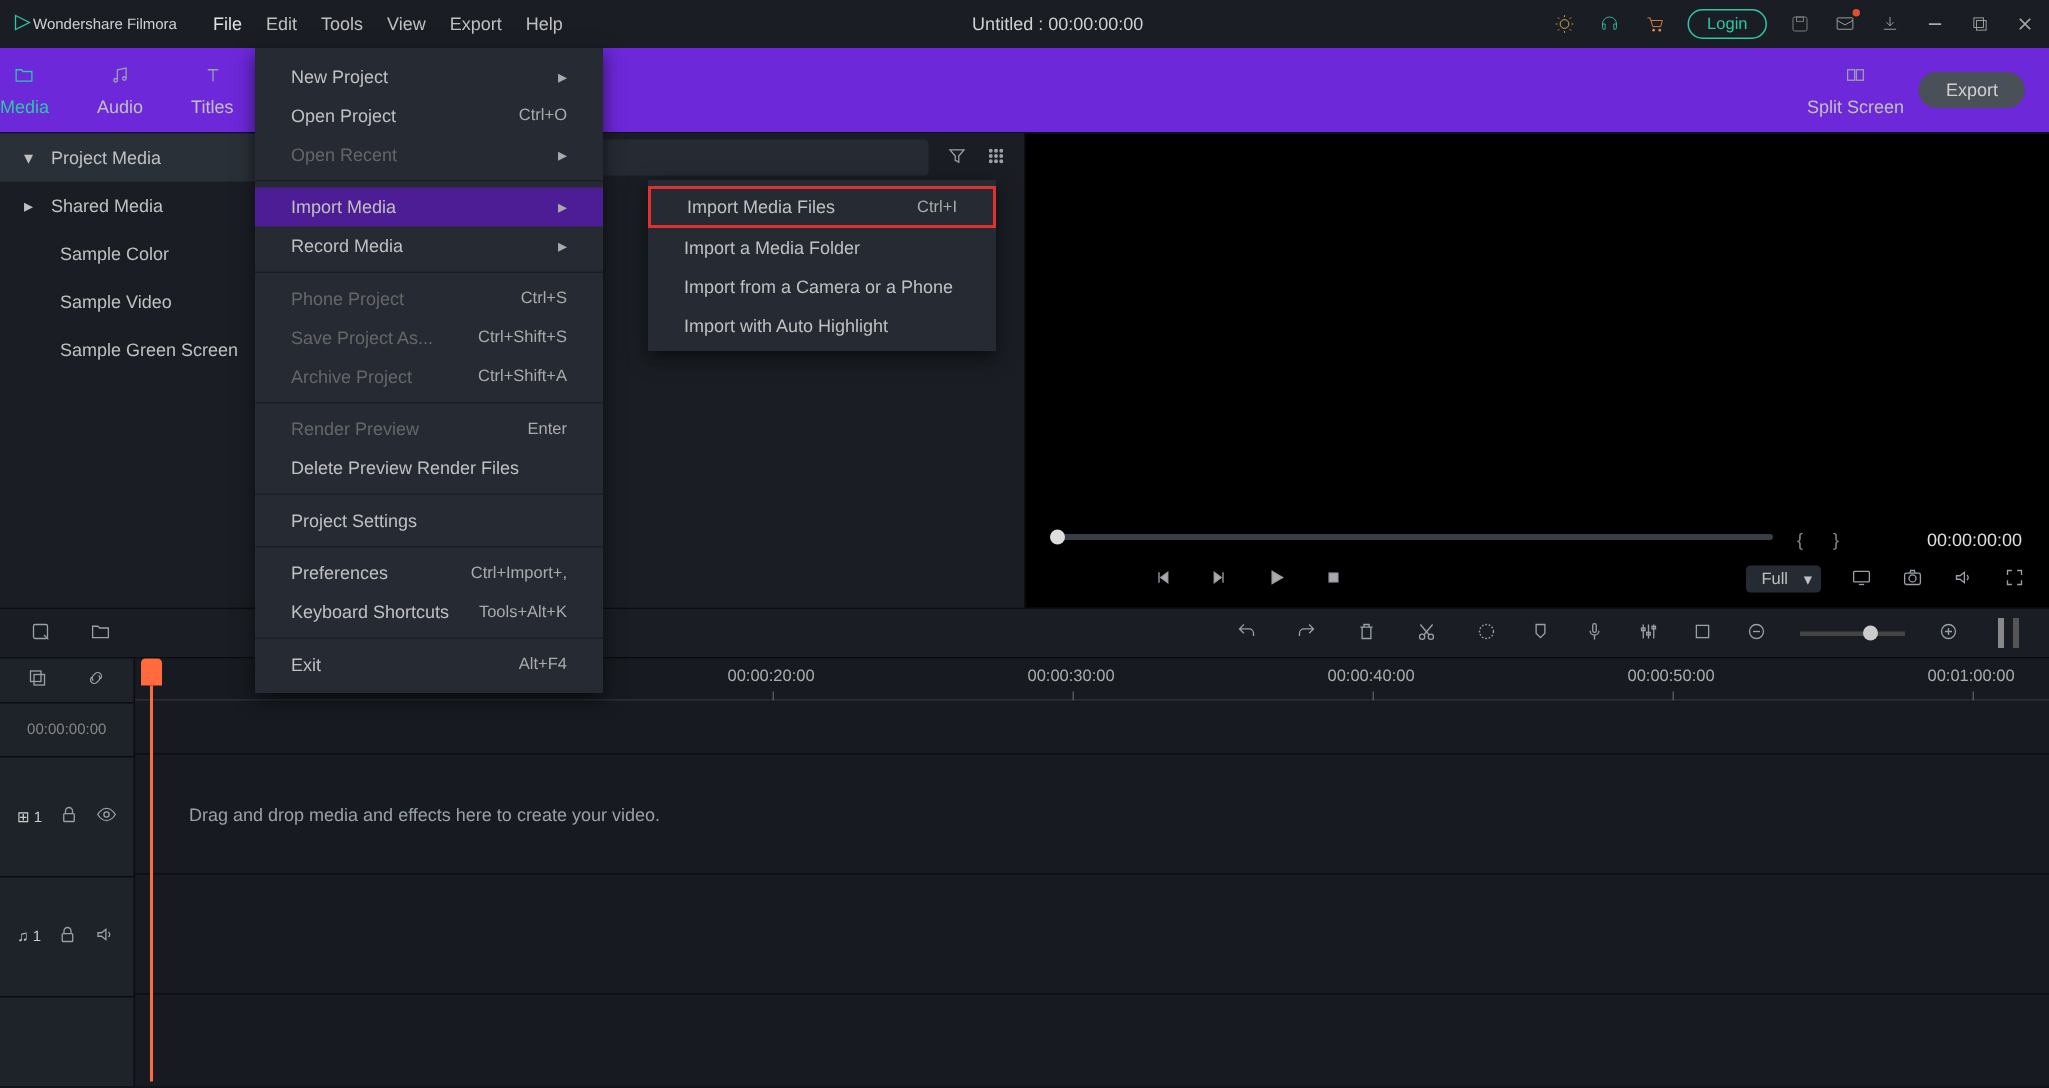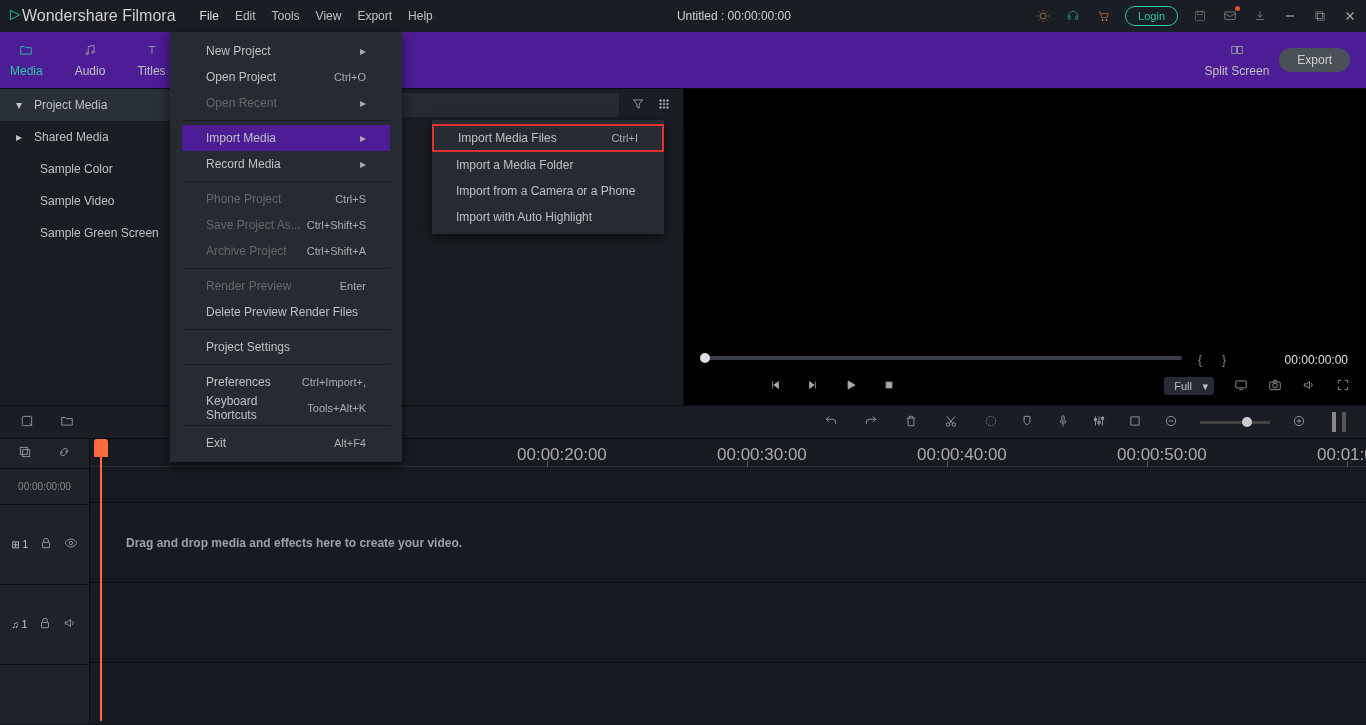--- a/index.html
+++ b/index.html
@@ -1,31 +1,31 @@
 <!DOCTYPE html>
 <html><head>
 <meta charset="utf-8">
 <style>
 * { margin: 0; padding: 0; box-sizing: border-box; font-family: "Segoe UI", Arial, sans-serif; }
 body { background: #0f1419; color: #c0c0c0; font-size: 12px; width: 1366px; height: 725px; overflow: hidden; user-select: none; position: relative; }
 
 
 .topbar { height: 32px; background: #1a1e24; display: flex; align-items: center; padding: 0 8px; }
-.app-title { font-size: 16px; color: #d0d0d0; margin-right: 24px; }
+.app-title { font-size: 10px; color: #d0d0d0; margin-right: 24px; }
 .menu-items { display: flex; gap: 16px; }
 .menu-item { cursor: pointer; color: #c0c0c0; }
 .menu-item.open { color: #e0e0e0; }
 .topbar-center { flex: 1; text-align: center; color: #d0d0d0; }
 .topbar-right { display: flex; gap: 14px; align-items: center; }
 .login-btn { border: 1px solid #2bc7a7; border-radius: 12px; padding: 3px 12px; color: #2bc7a7; cursor: pointer; font-size: 11px; }
 .top-icon { width: 16px; height: 16px; cursor: pointer; display: flex; align-items: center; justify-content: center; }
 .top-icon svg { width: 14px; height: 14px; }
 
 
-.tabs-row { height: 57px; background: #4c1d95; display: flex; align-items: center; padding-left: 10px; gap: 32px; border-bottom: 1px solid #0a0d11; position: relative; }
+.tabs-row { height: 57px; background: #6d28d9; display: flex; align-items: center; padding-left: 0; gap: 32px; border-bottom: 1px solid #0a0d11; position: relative; }
 .tab { display: flex; flex-direction: column; align-items: center; gap: 4px; cursor: pointer; color: #c0c0c0; }
 .tab.active { color: #2bc7a7; }
 .tab svg { width: 16px; height: 16px; }
 .tabs-right { position: absolute; right: 16px; display: flex; gap: 10px; align-items: center; }
 .export-btn { background: #4a5058; border-radius: 14px; padding: 5px 18px; color: #d0d0d0; cursor: pointer; }
 
 
 .main-area { display: flex; height: 316px; }
 .sidebar { width: 205px; background: #1a1e24; }
 .sidebar-row { height: 32px; display: flex; align-items: center; padding-left: 16px; cursor: pointer; gap: 8px; font-size: 12px; }
@@ -62,29 +62,29 @@
 .zoom-knob { width: 10px; height: 10px; border-radius: 50%; background: #ccc; position: absolute; left: 42px; top: -4px; }
 .lt-vbar { width: 4px; height: 20px; background: #555; margin-left: 4px; }
 
 
 .timeline { height: 285px; background: #171b21; display: flex; }
 .tl-head { width: 90px; background: #1e232a; border-right: 1px solid #0a0d11; }
 .tl-head-row { height: 30px; display: flex; align-items: center; justify-content: space-around; padding: 0 6px; border-bottom: 1px solid #0a0d11; }
 .tl-head-row.tall { height: 36px; }
 .tl-body { flex: 1; position: relative; }
 .ruler { height: 28px; border-bottom: 1px solid #2a2f37; position: relative; }
-.tick { position: absolute; top: 6px; font-size: 17px; color: #aaa; margin-left: 32px; }
+.tick { position: absolute; top: 6px; font-size: 11px; color: #aaa; }
 .tick::after { content: ""; position: absolute; left: 30px; top: 16px; width: 1px; height: 6px; background: #555; }
 .playhead { position: absolute; left: 4px; top: 0; width: 14px; height: 18px; background: #ff6b3d; border-radius: 3px 3px 0 0; }
 .playhead::after { content: ""; position: absolute; left: 6px; top: 18px; width: 2px; height: 264px; background: #ff6b3d; }
-.drophint-row { height: 80px; display: flex; align-items: center; padding-left: 36px; color: #9aa0a8; font-size: 12px; border-bottom: 1px solid #0a0d11; font-weight: bold; }
+.drophint-row { height: 80px; display: flex; align-items: center; padding-left: 36px; color: #9aa0a8; font-size: 12px; border-bottom: 1px solid #0a0d11; }
 .track-row { height: 80px; border-bottom: 1px solid #0a0d11; }
 
 
-.dropdown { position: absolute; top: 32px; left: 170px; width: 232px; background: #262b33; box-shadow: 0 4px 12px rgba(0,0,0,0.6); z-index: 100; padding: 6px 12px; }
+.dropdown { position: absolute; top: 32px; left: 170px; width: 232px; background: #262b33; box-shadow: 0 4px 12px rgba(0,0,0,0.6); z-index: 100; padding: 6px 0; }
 .dd-item { height: 26px; display: flex; align-items: center; justify-content: space-between; padding: 0 24px; cursor: pointer; }
 .dd-item.hover { background: #4c1d95; }
 .dd-item.disabled { color: #666; }
 .dd-shortcut { color: #aaa; font-size: 11px; }
 .dd-sep { height: 1px; background: #1a1e24; margin: 4px 0; }
 .dd-arrow { color: #aaa; }
 .submenu { position: absolute; top: 120px; left: 432px; width: 232px; background: #262b33; box-shadow: 0 4px 12px rgba(0,0,0,0.6); z-index: 101; padding: 4px 0; }
 .submenu .dd-item.highlighted { border: 2px solid #e03030; height: 28px; }
 
 .sm-icon svg { width: 14px; height: 14px; stroke: #9aa0a8; fill: none; stroke-width: 1.5; }

